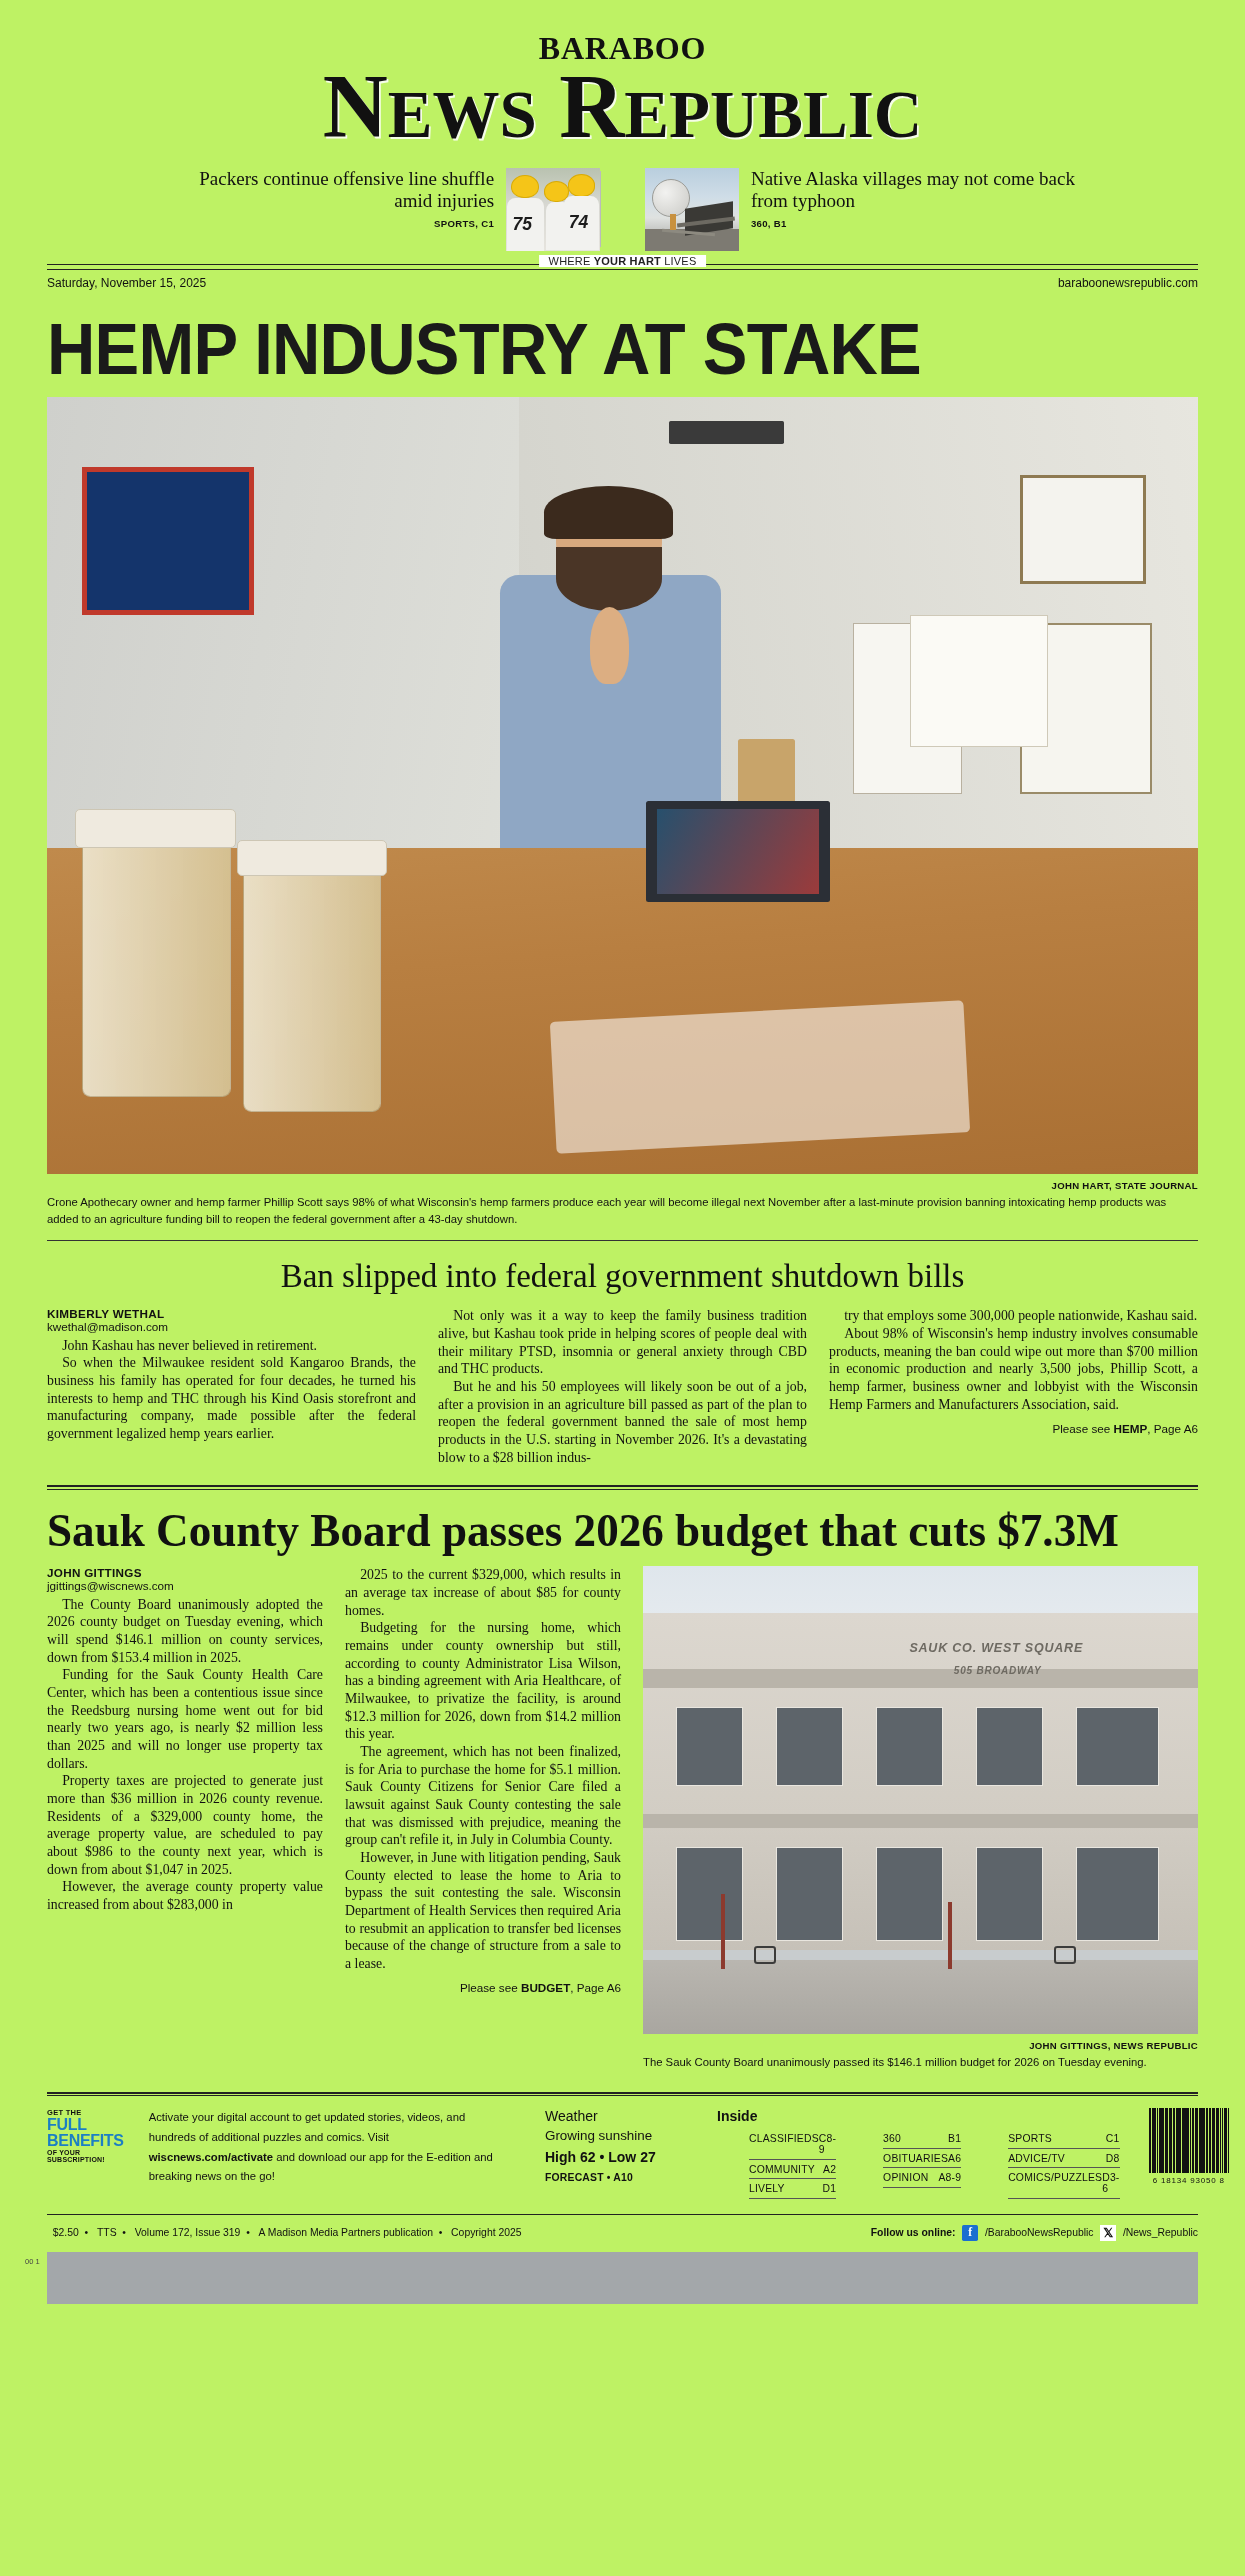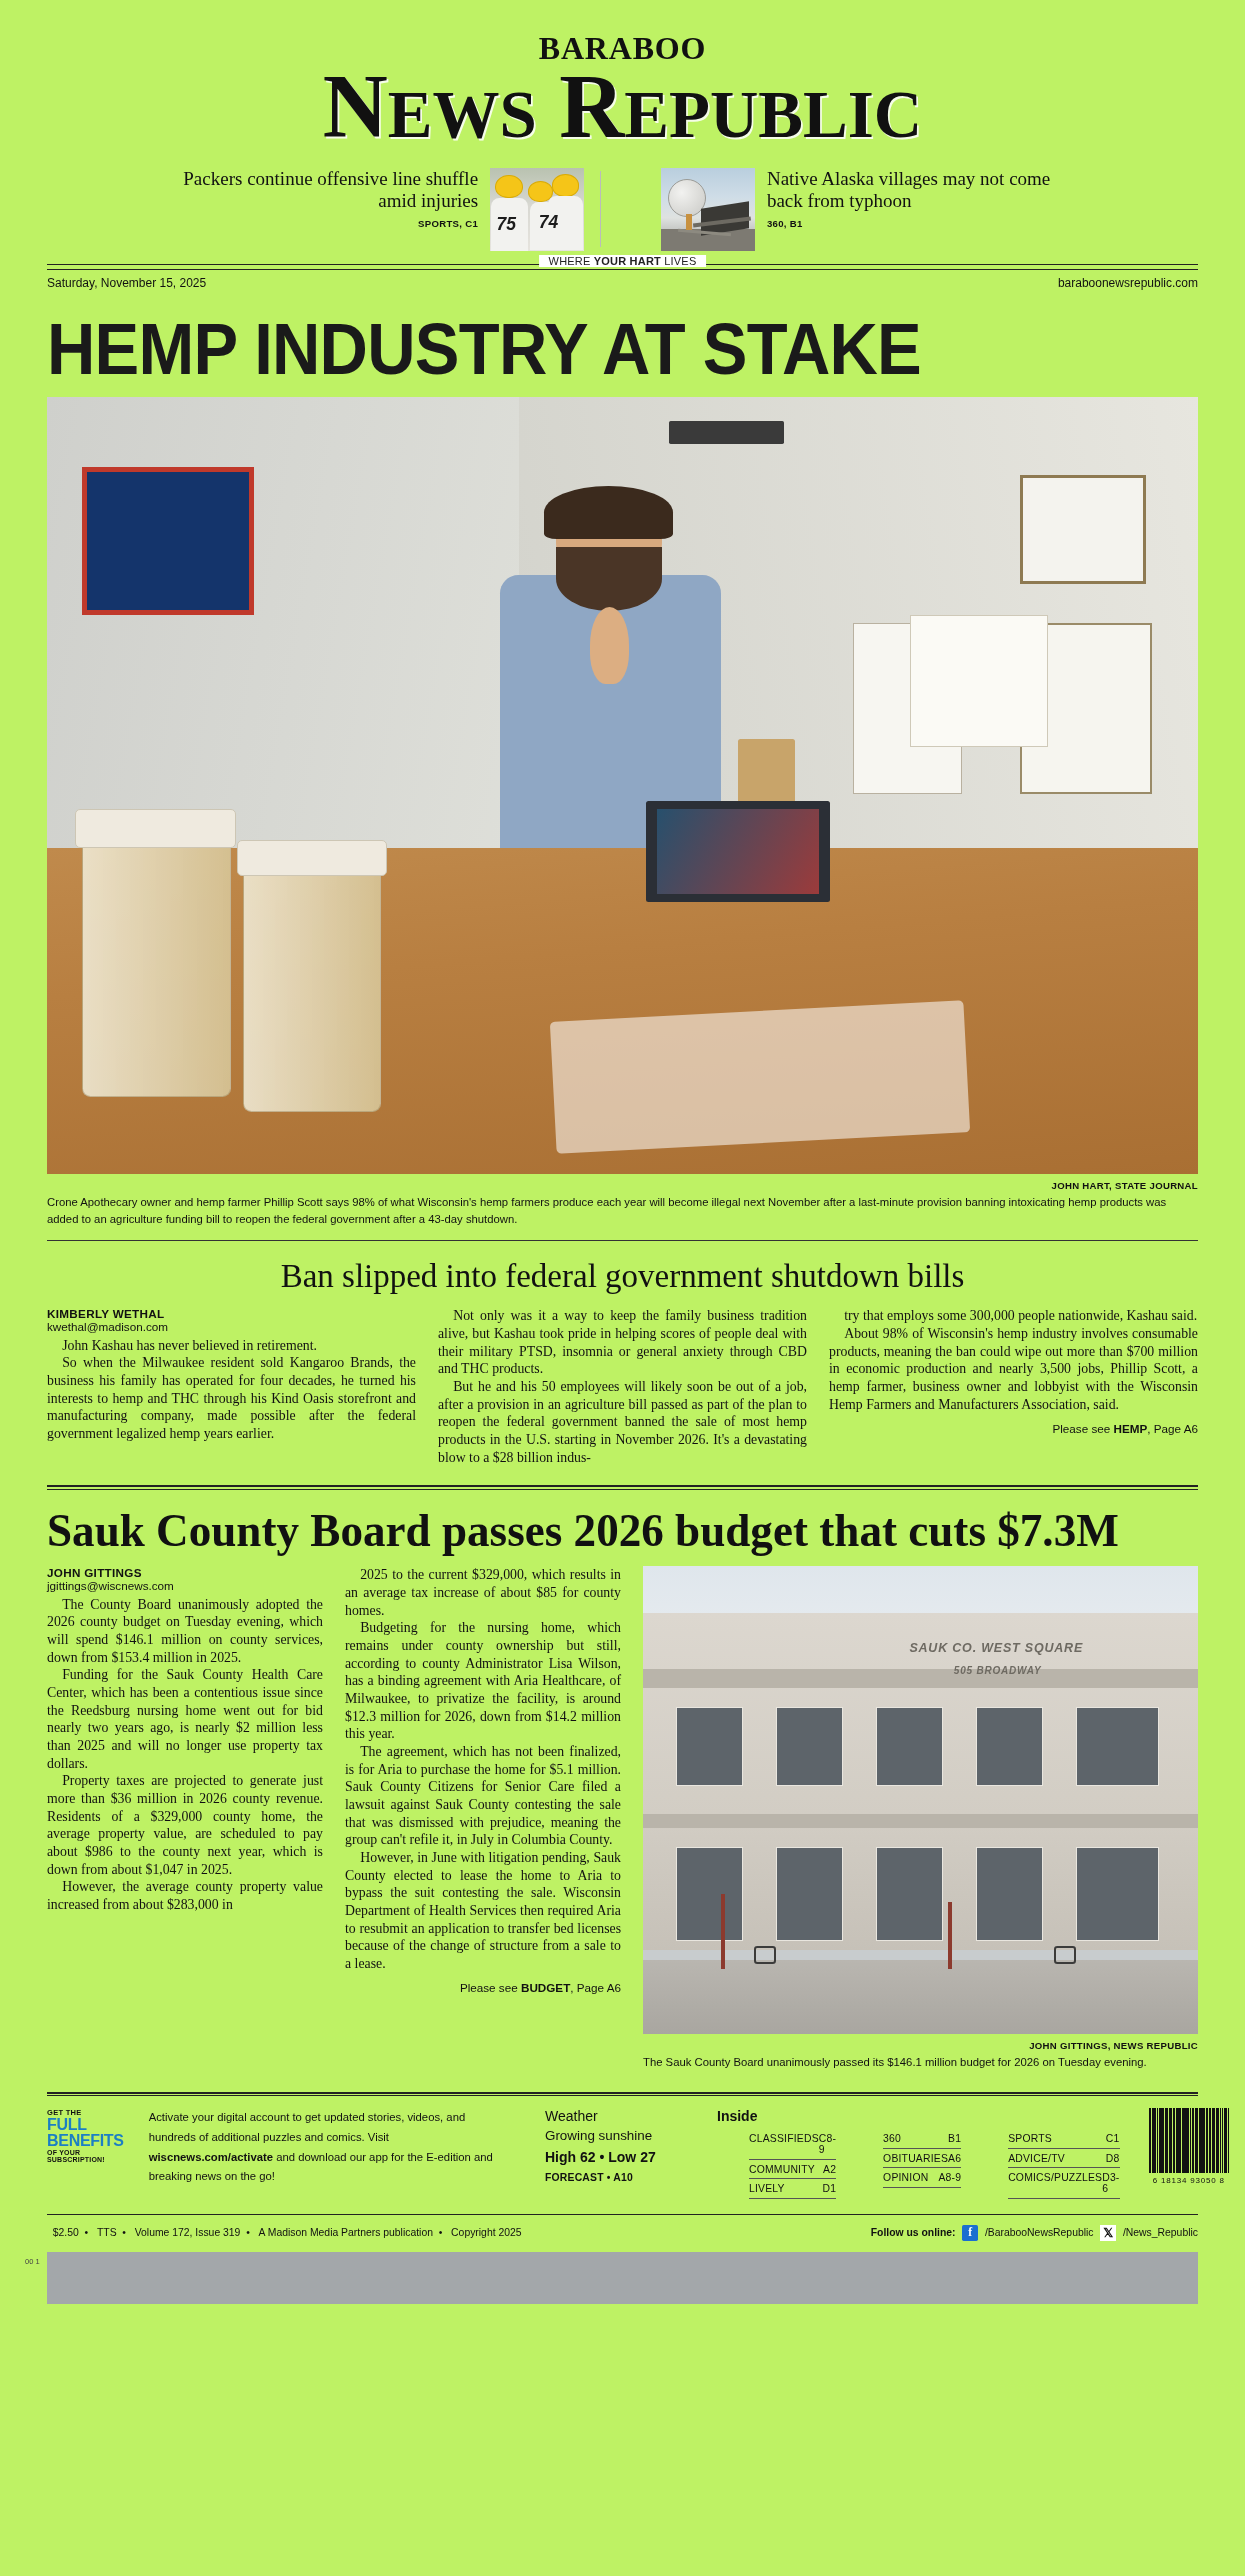--- a/index.html
+++ b/index.html
@@ -23,21 +23,21 @@
     font-family:"Liberation Serif", serif;font-weight:700;
     font-size:90px;line-height:1.02;color:#111;letter-spacing:0px;
     text-shadow:1.7px 1.7px 0 rgba(255,255,255,.85);
     white-space:nowrap;
   }
   .mh-main .sc{font-size:67px;}
 
   
   .teasers{
     display:flex;align-items:flex-start;justify-content:center;
-    gap:16px;margin-top:15px;padding:0 117px;
+    gap:0px;margin-top:15px;padding:0 117px;
   }
   .teaser{display:flex;gap:11.7px;align-items:flex-start;flex:1;}
   .teaser.left{justify-content:flex-end;}
   .teaser.right{justify-content:flex-start;padding-left:28px;}
   .teaser-txt{font-size:19px;line-height:1.18;color:#111;}
   .teaser.left .teaser-txt{text-align:right;}
   .teaser.right .teaser-txt{text-align:left;}
   .teaser-label{
     font-family:"Liberation Sans", sans-serif;font-weight:700;
     font-size:9.6px;letter-spacing:0.3px;margin-top:5.8px;color:#111;
@@ -253,21 +253,21 @@
           <div class="teaser-label">SPORTS, C1</div>
         </div>
         <div class="teaser-photo ph-packers">
           <i class="helmet" style="left:5px;top:7.5px;width:28px;height:23.4px;"></i>
           <i class="helmet" style="left:38px;top:13.4px;width:25px;height:21px;"></i>
           <i class="helmet" style="left:62px;top:6.7px;width:27.6px;height:22.6px;"></i>
           <i class="jersey" style="left:1.7px;top:30px;width:37px;height:53px;"></i>
           <i class="jersey" style="left:40px;top:34px;width:25px;height:48px;"></i>
           <i class="jersey" style="left:58px;top:28px;width:35px;height:54px;"></i>
           <i class="num" style="left:6.7px;top:46px;font-size:17.5px;">75</i>
-          <i class="num" style="left:49px;top:44px;font-size:17.5px;">74</i>
+          <i class="num" style="left:63px;top:44px;font-size:17.5px;">74</i>
         </div>
       </div>
 
       <div class="tdiv"></div>
 
       <div class="teaser right">
         <div class="teaser-photo ph-alaska">
           <i class="dish"></i>
           <i class="rub" style="left:0;bottom:0;width:94px;height:22px;background:#7d7a72;"></i>
           <i class="rub" style="left:40px;top:37px;width:48px;height:27px;background:#3a3935;transform:skewY(-9deg);"></i>

